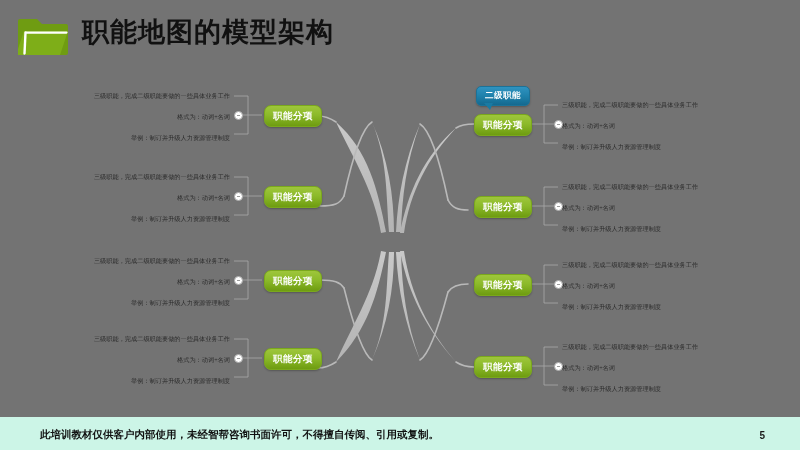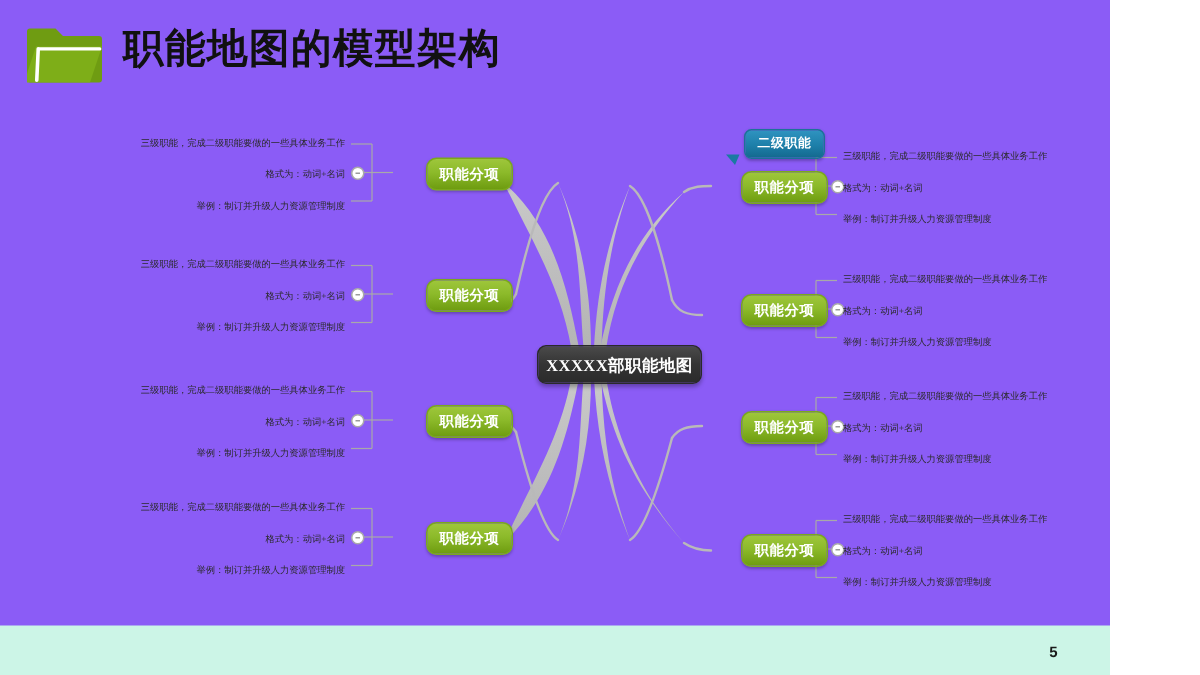--- a/index.html
+++ b/index.html
@@ -3,21 +3,21 @@
 <meta charset="utf-8">
 <style>
   html,body{margin:0;padding:0;}
   body{
     width:800px;height:450px;
     background:#ffffff;
     font-family:"Liberation Serif","DejaVu Serif",serif;
     overflow:hidden;
     position:relative;
   }
-  #slide{position:absolute;inset:0;width:740px;height:450px;overflow:hidden;background:#8b5cf6;}
+  #slide{position:absolute;inset:0;width:800px;height:450px;overflow:hidden;background:#737373;}
 
   
   .header{position:absolute;left:0;top:0;width:800px;height:70px;}
   .folder-icon{position:absolute;left:18px;top:15px;width:50px;height:42px;}
   .title{
     position:absolute;left:82px;top:14px;
     font-size:27px;font-weight:bold;color:#111;
     letter-spacing:1px;
     font-family:"Liberation Serif","DejaVu Serif",serif;
     white-space:nowrap;
@@ -29,21 +29,20 @@
   
   .node{
     position:absolute;
     border-radius:7px;
     display:flex;align-items:center;justify-content:center;
     font-size:9.5px;font-weight:bold;color:#ffffff;
     letter-spacing:.5px;
     font-family:"Liberation Serif","DejaVu Serif",serif;
     box-shadow:0 1px 2px rgba(0,0,0,.25);
     white-space:nowrap;
-    margin-left:20px;
   }
   .node.green{
     width:56px;height:20px;
     background:linear-gradient(180deg,#9ec63b 0%,#8cba2a 45%,#6e9c10 100%);
     border:1px solid #7aa81c;
   }
   .node.center{
     width:108px;height:24px;
     background:linear-gradient(180deg,#4a4a4a 0%,#343434 50%,#2b2b2b 100%);
     border:1px solid #2a2a2a;
@@ -202,21 +201,20 @@
         <path d="M544 303 h14"></path>
 
       <path d="M530 366 h14"></path>
         <path d="M544 347 v38"></path>
       <path d="M544 347 h14"></path>
         <path d="M544 366 h10"></path>
         <path d="M544 385 h14"></path>
     </g>
   </svg>
 
-  <div class="node center" style="left:338px;top:230px;">XXXXX部职能地图</div>
 
   <div class="node blue" style="left:476px;top:86px;">二级职能</div>
   <div class="blue-tail" style="left:484px;top:103px;"></div>
 
   <div class="node green" style="left:264px;top:105px;">职能分项</div>
   <div class="node green" style="left:264px;top:186px;">职能分项</div>
   <div class="node green" style="left:264px;top:270px;">职能分项</div>
   <div class="node green" style="left:264px;top:348px;">职能分项</div>
 
   <div class="node green" style="left:474px;top:114px;">职能分项</div>
@@ -269,15 +267,16 @@
     <span class="ln l1">格式为：动词+名词</span>
     <span class="ln l2">举例：制订并升级人力资源管理制度</span>
   </div>
   <div class="detail right" style="left:562px;top:344px;width:200px;">
     <span class="ln l0">三级职能，完成二级职能要做的一些具体业务工作</span>
     <span class="ln l1">格式为：动词+名词</span>
     <span class="ln l2">举例：制订并升级人力资源管理制度</span>
   </div>
 
   <div class="footer-band"></div>
+  <div class="footer-text">此培训教材仅供客户内部使用，未经智帮咨询书面许可，不得擅自传阅、引用或复制。</div>
   <div class="page-num">5</div>
 
 </div>
 
 </body></html>

